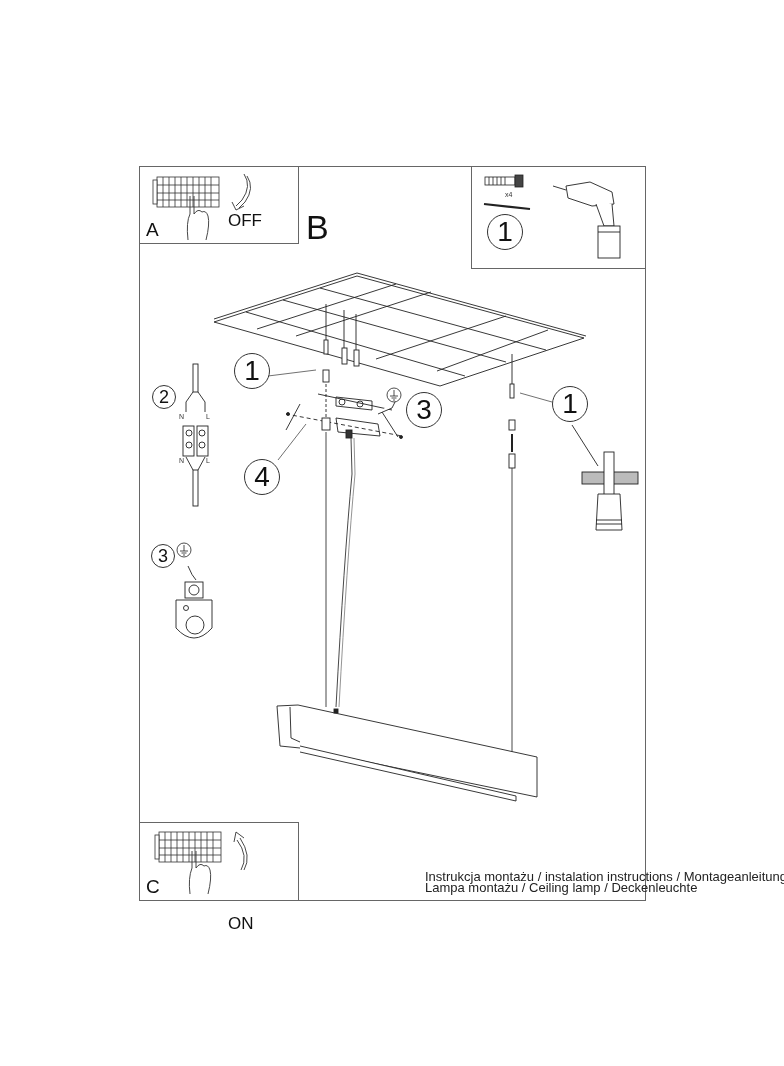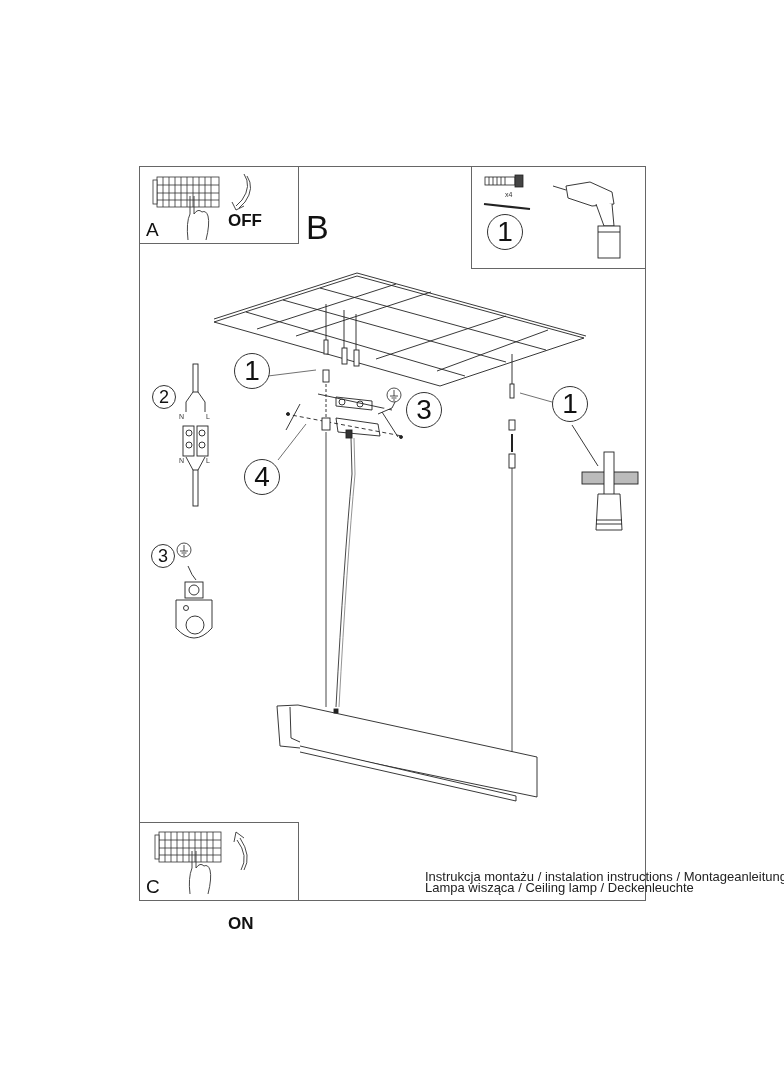--- a/index.html
+++ b/index.html
@@ -2,21 +2,21 @@
 <html><head>
 <meta charset="utf-8">
 <style>
   html, body { margin: 0; padding: 0; background: #ffffff; }
   body { width: 784px; height: 1066px; position: relative; overflow: hidden;
          font-family: "Liberation Sans", sans-serif; color: #111; }
   svg { position: absolute; left: 0; top: 0; }
   .lbl { position: absolute; font-family: "Liberation Sans", sans-serif; color: #111; line-height: 1; white-space: nowrap; }
   .step-letter { font-size: 19px; }
   .big-letter { font-size: 34px; }
-  .switch-word { font-size: 17px; font-weight: bold; }
+  .switch-word { font-size: 17px; }
   .caption { font-size: 13px; color: #222; padding-left: 32px; }
   .num-circle { position: absolute; border: 1px solid #333; border-radius: 50%; background: #fff;
                 display: flex; align-items: center; justify-content: center;
                 font-family: "Liberation Sans", sans-serif; color: #111; }
   .nc-lg { width: 34px; height: 34px; font-size: 28px; }
   .nc-sm { width: 22px; height: 22px; font-size: 18px; }
   .tiny { font-size: 7px; color: #333; }
 </style>
 </head>
 <body>
@@ -201,13 +201,13 @@
 <div class="num-circle nc-lg" style="left:244px; top:459px;">4</div>
 <div class="num-circle nc-sm" style="left:152px; top:385px;">2</div>
 <div class="num-circle nc-sm" style="left:151px; top:544px;">3</div>
 
 <span class="lbl tiny" style="left:179px; top:413px;">N</span>
 <span class="lbl tiny" style="left:206px; top:413px;">L</span>
 <span class="lbl tiny" style="left:179px; top:457px;">N</span>
 <span class="lbl tiny" style="left:206px; top:457px;">L</span>
 
 <span class="lbl caption" style="left:393px; top:870px;">Instrukcja montażu / instalation instructions / Montageanleitung</span>
-<span class="lbl caption" style="left:393px; top:881px;">Lampa wisząca / Ceiling lamp / Deckenleuchte</span>
+<span class="lbl caption" style="left:393px; top:881px;">Lampa montażu / Ceiling lamp / Deckenleuchte</span>
 
 </body></html>

